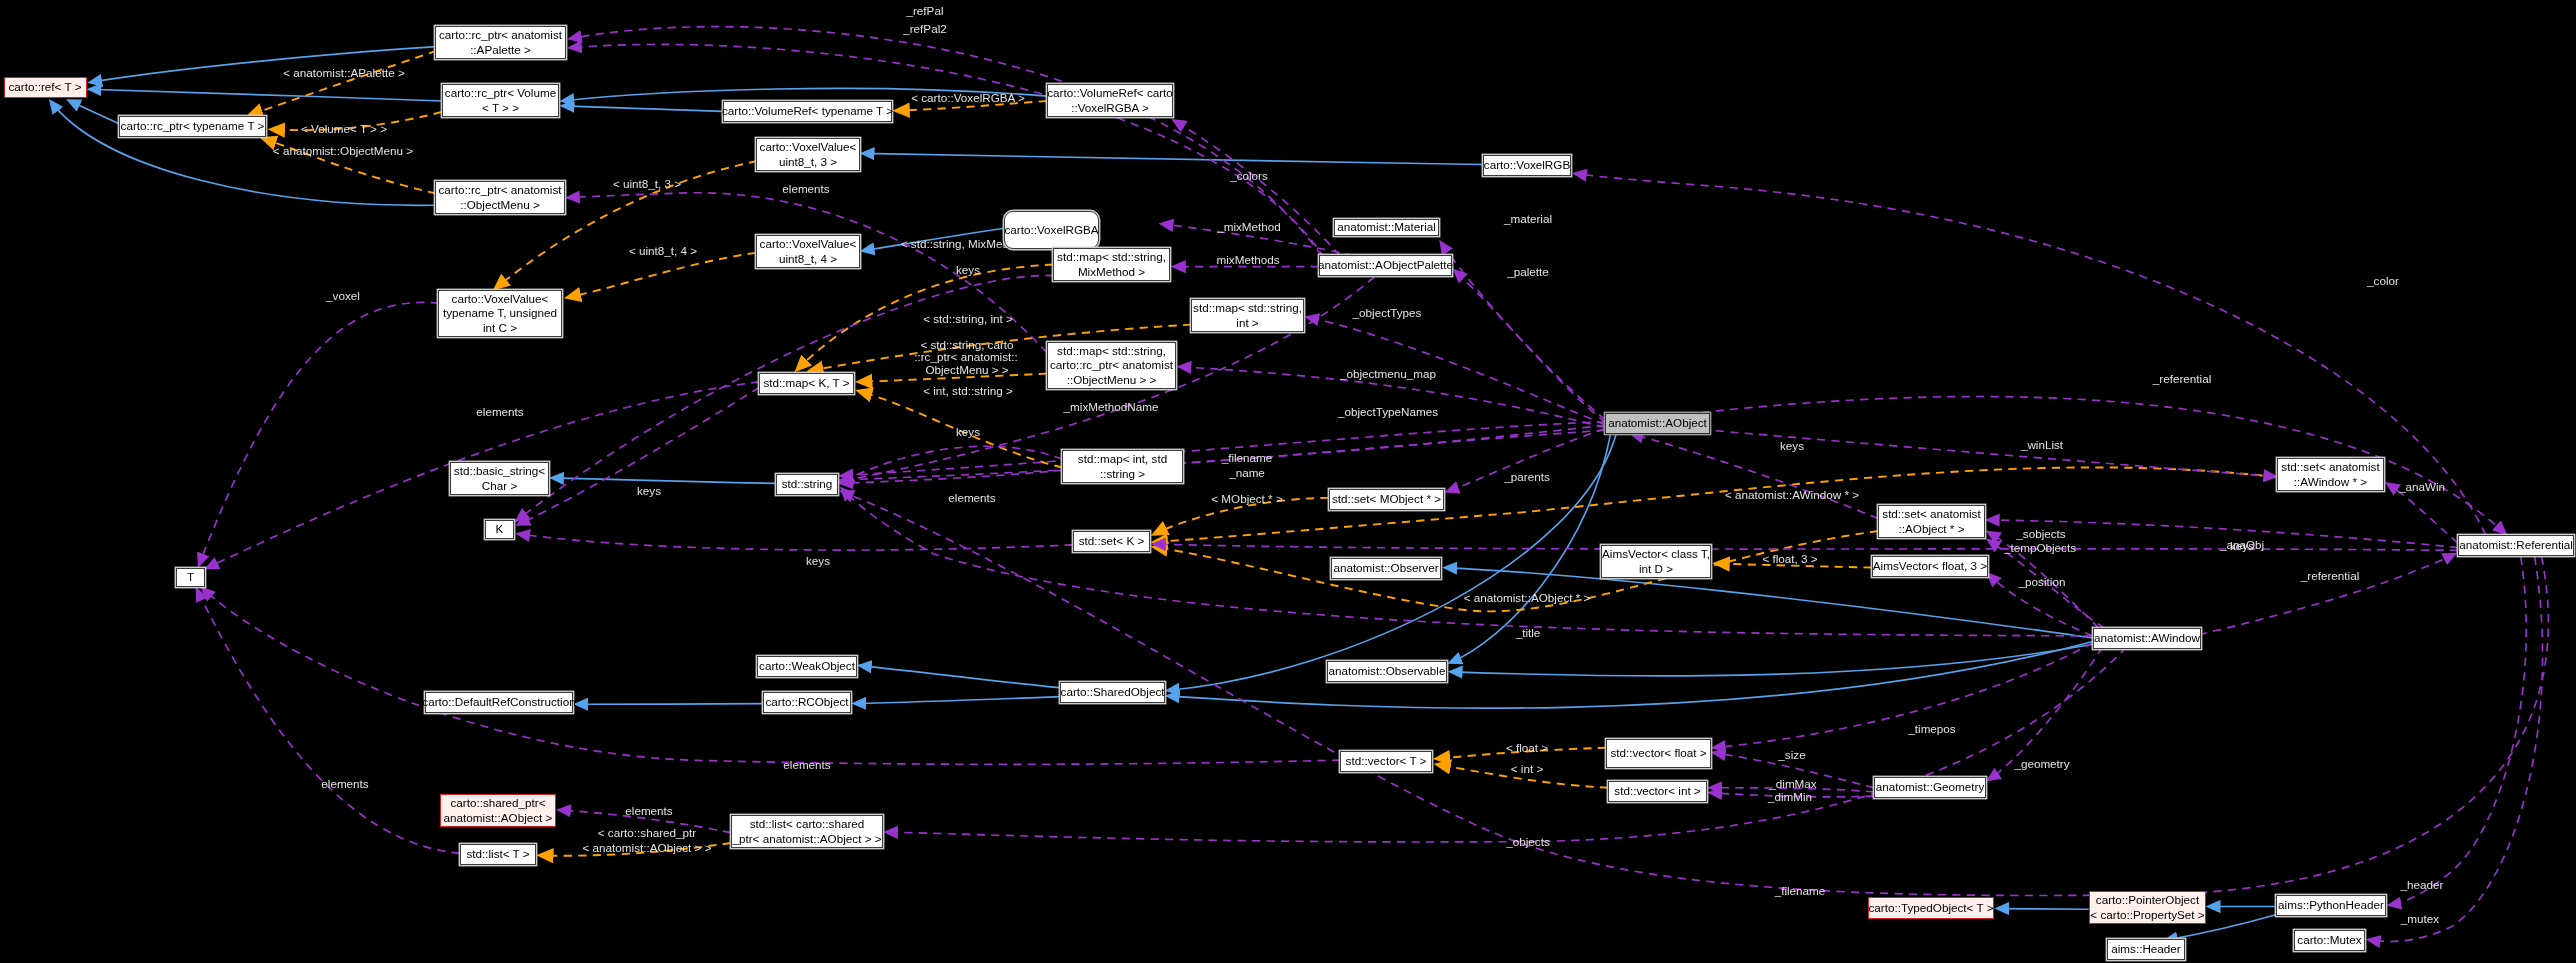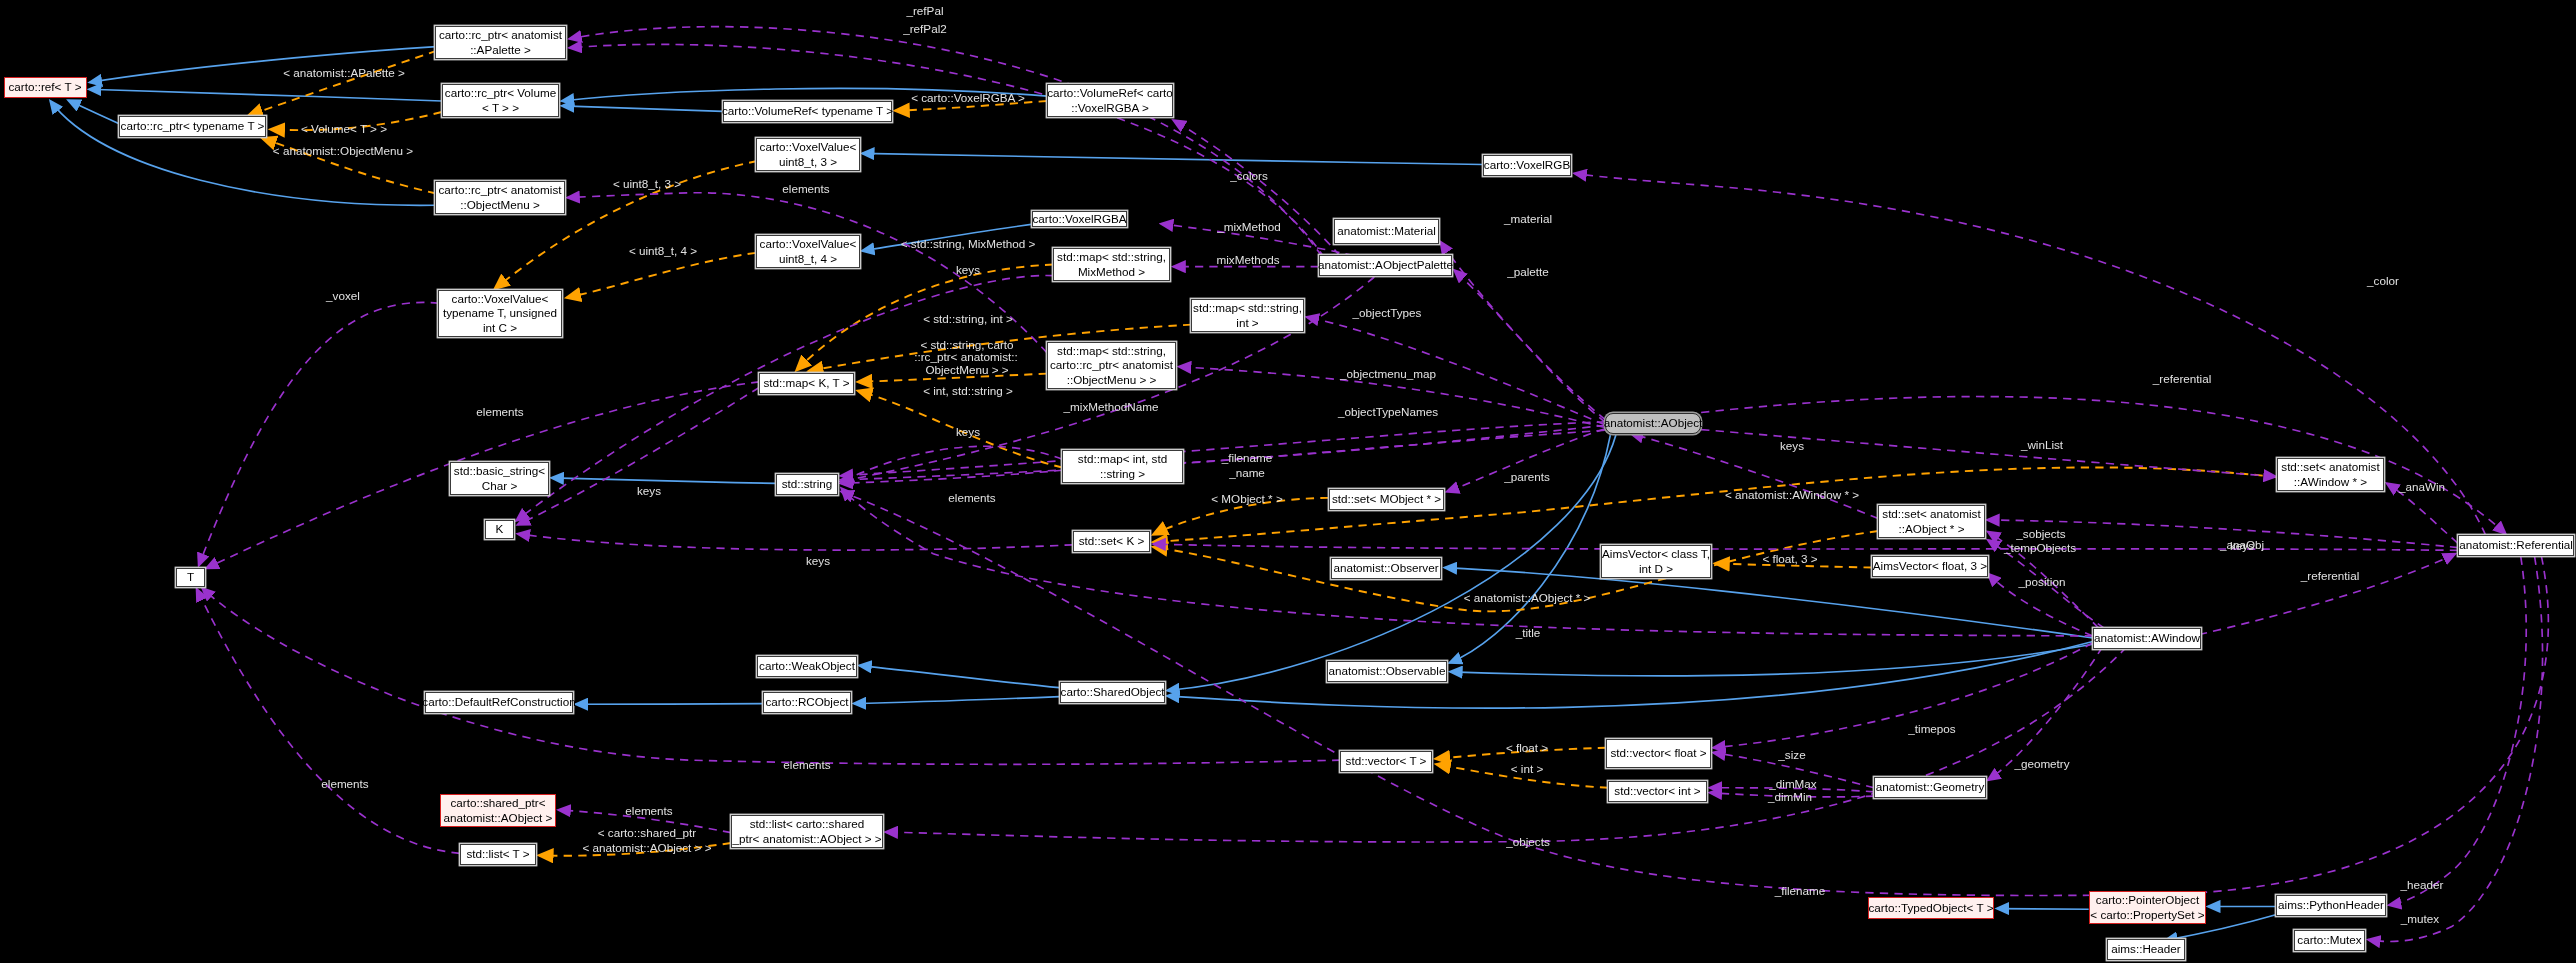--- a/index.html
+++ b/index.html
@@ -156,24 +156,24 @@
         <span>uint8_t, 4 &gt;</span>
       </div>
       <div class="node" style="left: 438px; top: 290px; width: 124px; height: 47px;">
         <span>carto::VoxelValue&lt;</span>
         <span>typename T, unsigned</span>
         <span>int C &gt;</span>
       </div>
       <div class="node" style="left: 1483px; top: 155px; width: 88px; height: 21px;">
         <span>carto::VoxelRGB</span>
       </div>
-      <div class="node" style="left: 1032px; top: 211px; width: 95px; height: 16px;">
+      <div class="node" style="left: 1004px; top: 211px; width: 95px; height: 38px; border-radius: 9px;">
         <span>carto::VoxelRGBA</span>
       </div>
-      <div class="node" style="left: 1334px; top: 219px; width: 105px; height: 25px;">
+      <div class="node" style="left: 1334px; top: 219px; width: 105px; height: 17px;">
         <span>anatomist::Material</span>
       </div>
       <div class="node" style="left: 1053px; top: 248px; width: 117px; height: 33px;">
         <span>std::map&lt; std::string,</span>
         <span>MixMethod &gt;</span>
       </div>
       <div class="node" style="left: 1319px; top: 255px; width: 133px; height: 21px;">
         <span>anatomist::AObjectPalette</span>
       </div>
       <div class="node" style="left: 1191px; top: 299px; width: 113px; height: 33px;">
@@ -218,21 +218,21 @@
         <span>AimsVector&lt; class T,</span>
         <span>int D &gt;</span>
       </div>
       <div class="node" style="left: 1872px; top: 556px; width: 116px; height: 21px;">
         <span>AimsVector&lt; float, 3 &gt;</span>
       </div>
       <div class="node" style="left: 1878px; top: 505px; width: 107px; height: 33px;">
         <span>std::set&lt; anatomist</span>
         <span>::AObject * &gt;</span>
       </div>
-      <div class="node focus" style="left: 1605px; top: 413px; width: 96px; height: 21px; border-radius: 8px;">
+      <div class="node focus" style="left: 1605px; top: 413px; width: 105px; height: 21px;">
         <span>anatomist::AObject</span>
       </div>
       <div class="node" style="left: 2277px; top: 458px; width: 107px; height: 33px;">
         <span>std::set&lt; anatomist</span>
         <span>::AWindow * &gt;</span>
       </div>
       <div class="node" style="left: 2458px; top: 535px; width: 116px; height: 21px;">
         <span>anatomist::Referential</span>
       </div>
       <div class="node" style="left: 2093px; top: 628px; width: 108px; height: 21px;">

